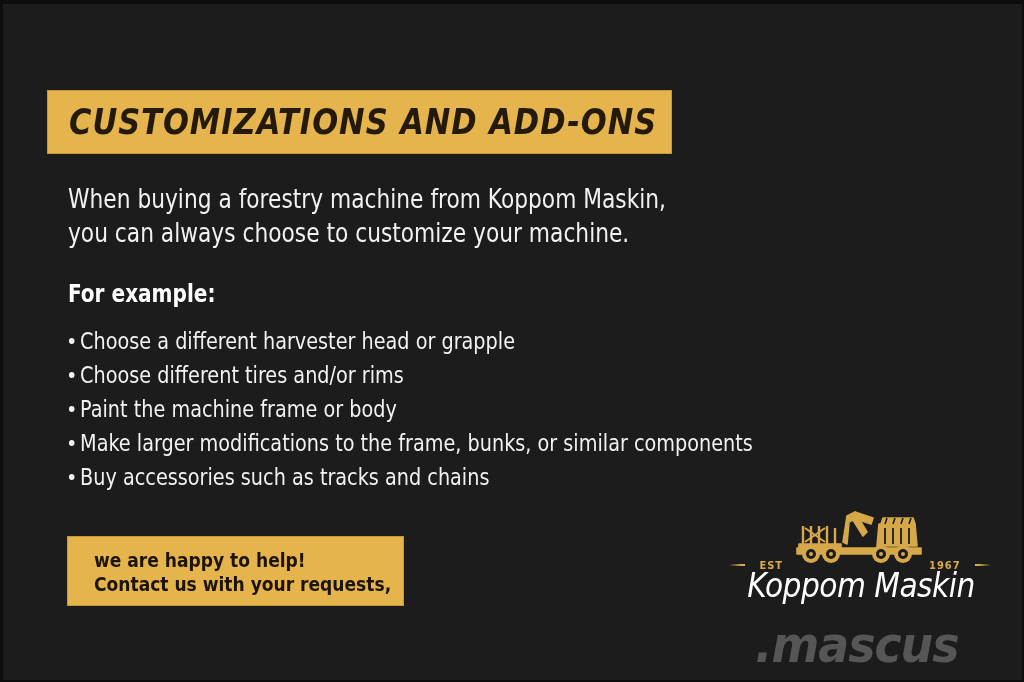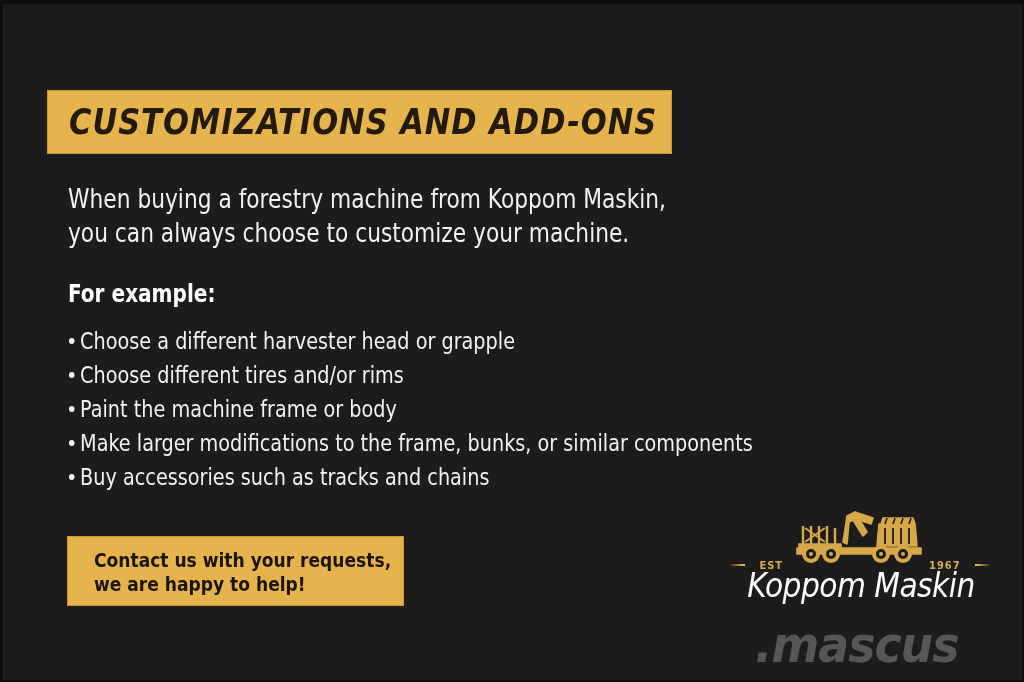--- a/index.html
+++ b/index.html
@@ -264,22 +264,22 @@
       <span class="dot"></span>
       <span>Make larger modifications to the frame, bunks, or similar components</span>
     </li>
     <li>
       <span class="dot"></span>
       <span>Buy accessories such as tracks and chains</span>
     </li>
   </ul>
 
   <div class="cta">
+    <div>we are happy to help!</div>
     <div>Contact us with your requests,</div>
-    <div>we are happy to help!</div>
   </div>
 
   <div class="logo">
 
     <svg class="logo-machine" viewBox="0 0 160 62">
       <g fill="#d4a martin"></g>
       <g fill="#d6a84a" stroke="#d6a84a" stroke-width="1.6" stroke-linejoin="round">
 
         <path d="M62 40 L66 14 L74 10 L86 30 L82 34 L72 18 L68 20 L66 42 Z"></path>
 

